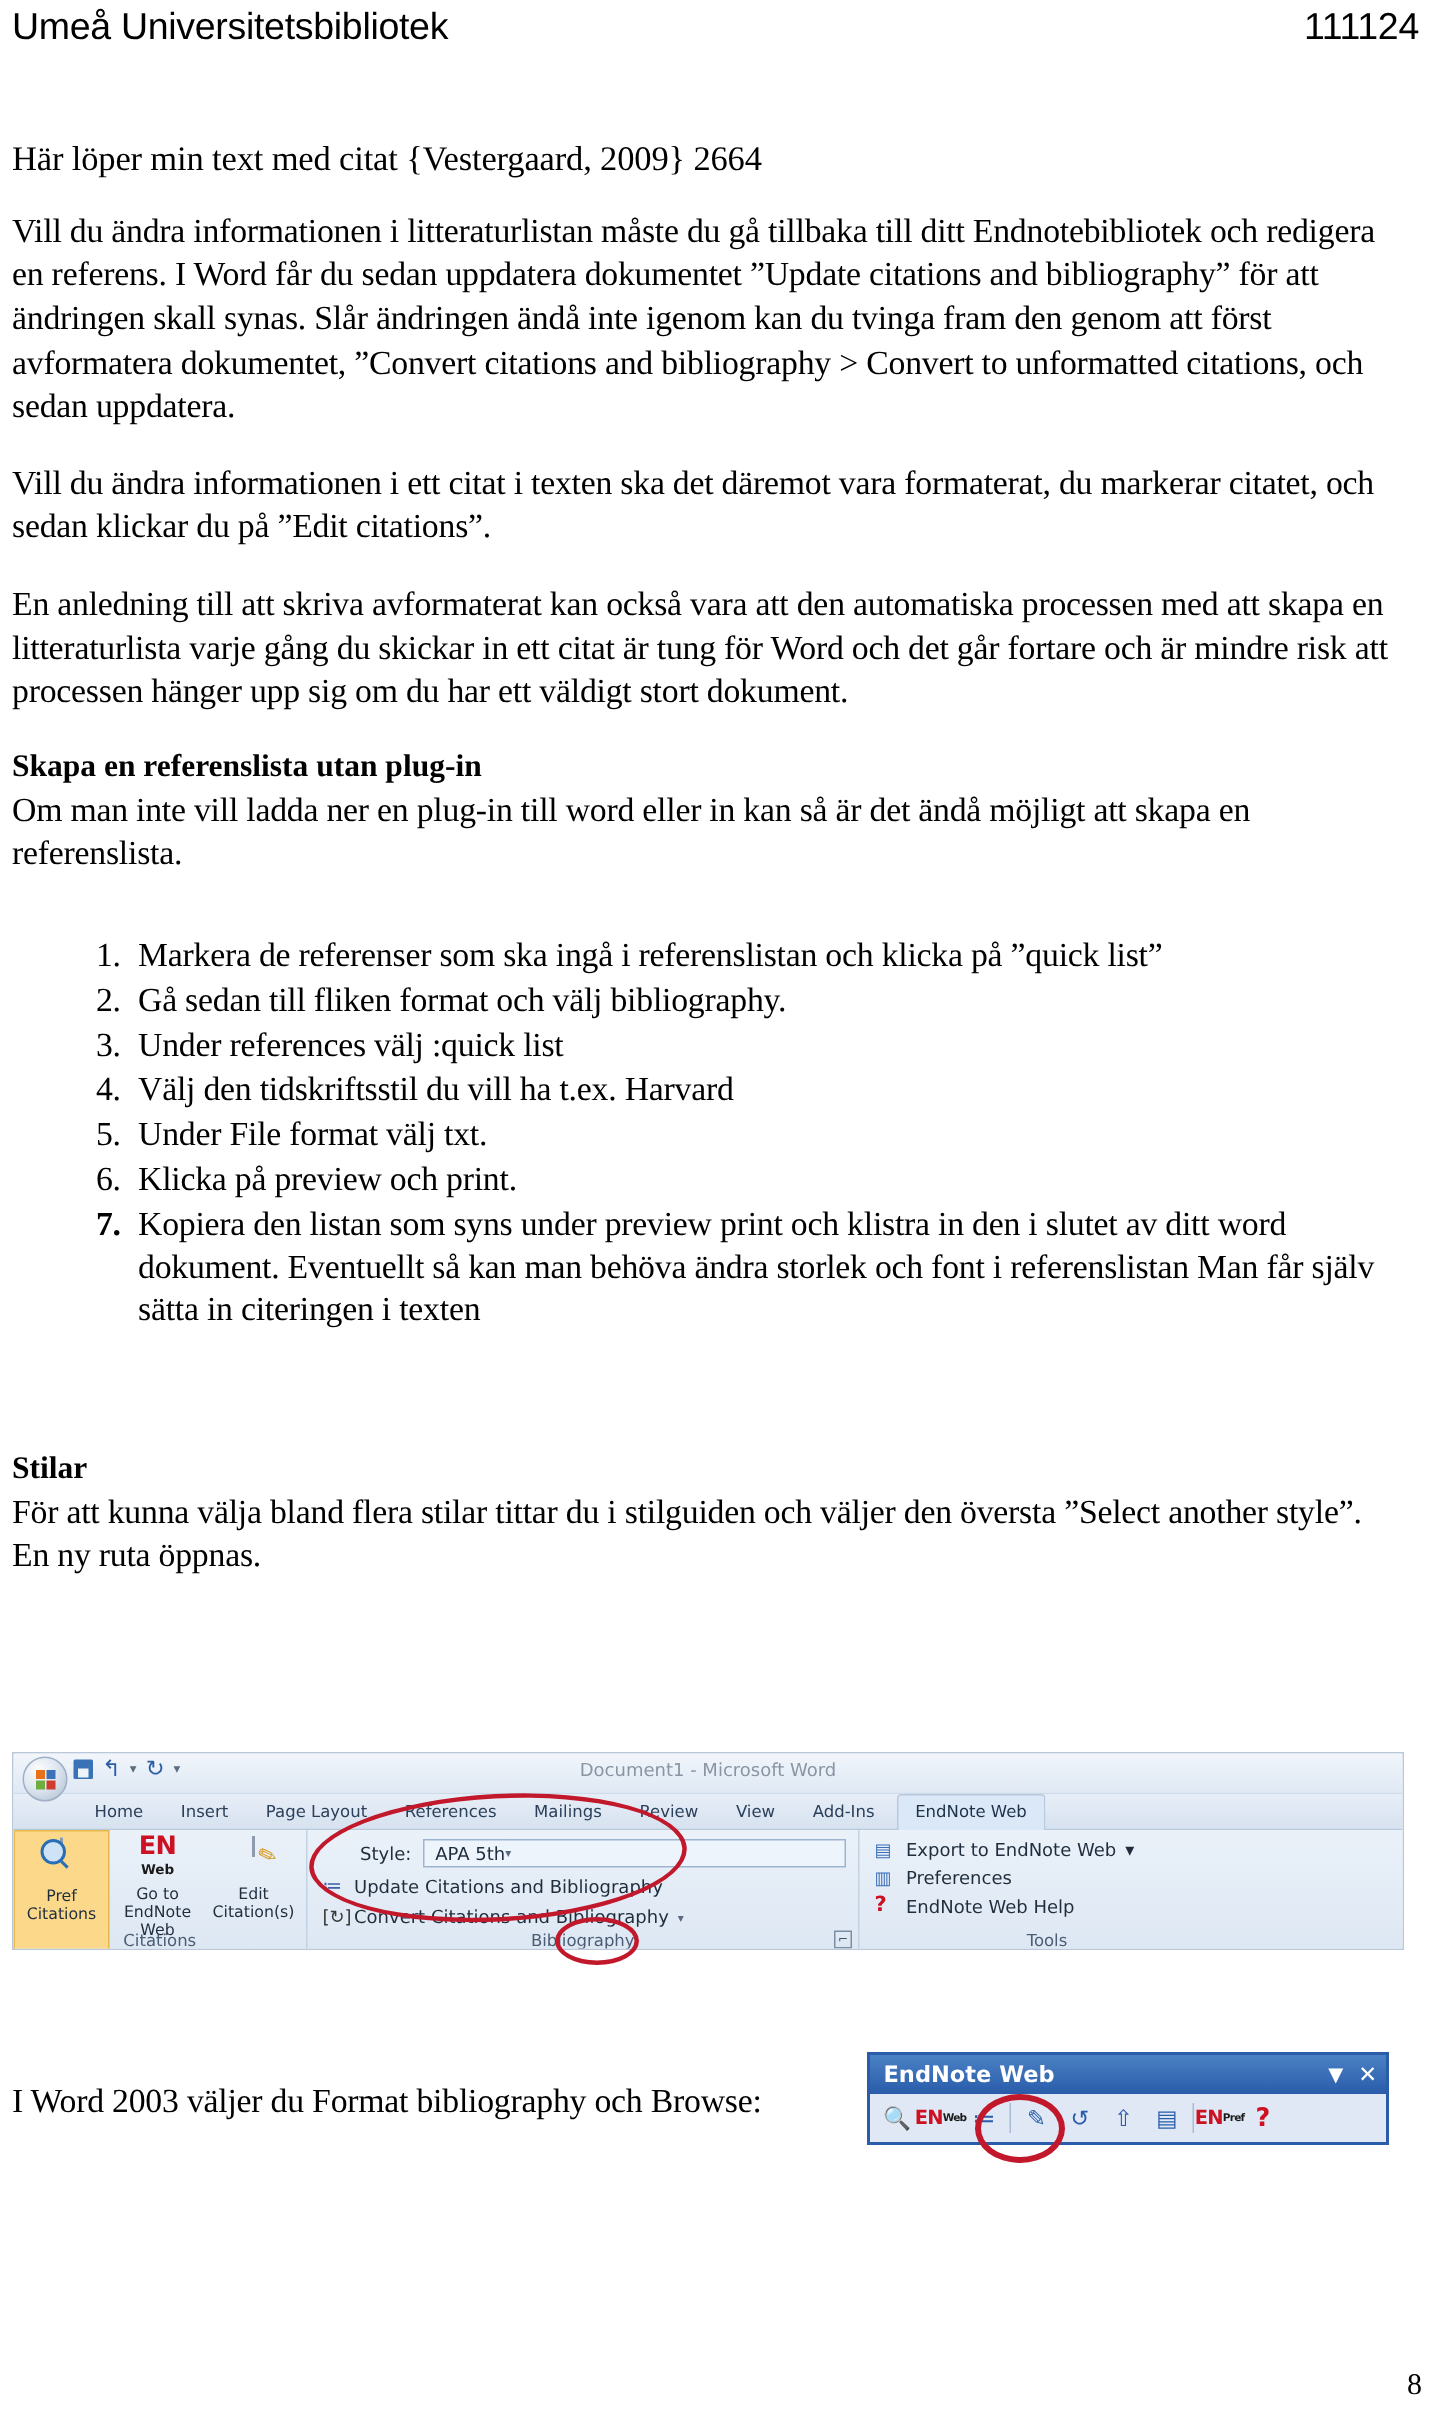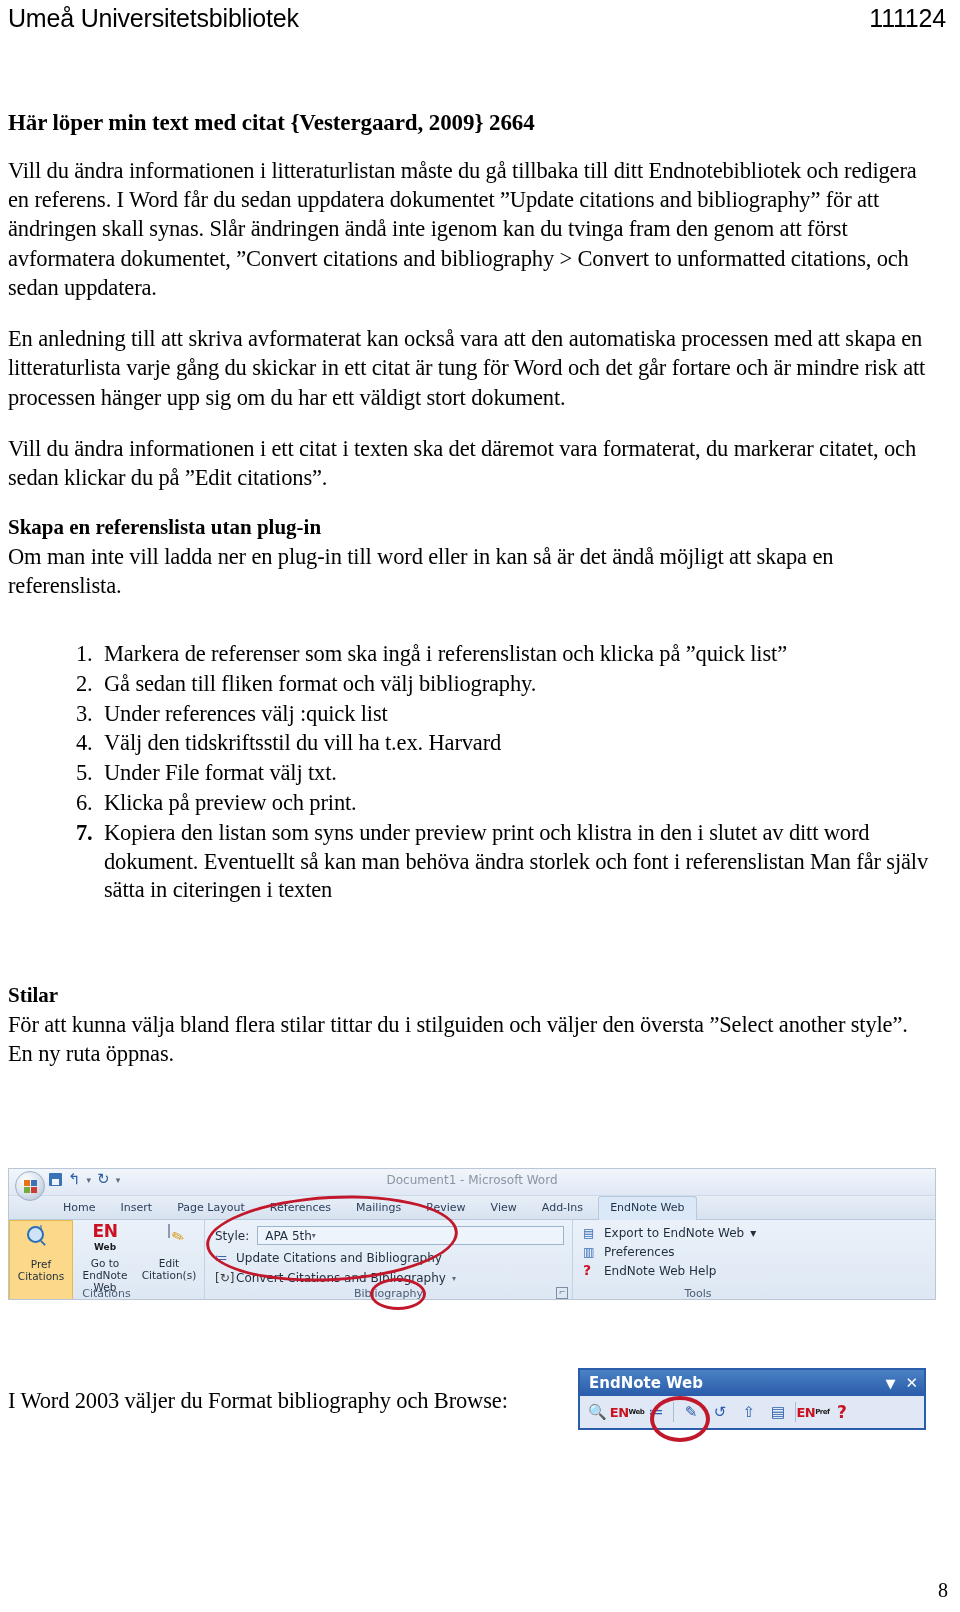--- a/index.html
+++ b/index.html
@@ -41,22 +41,22 @@
 
   
   .body-area {
     position: absolute;
     top: 92px;
     left: 8px;
     width: 926px;
   }
   h1.doc-title {
     font-size: 23px;
-    font-weight: bold;
-    margin: 17px 0 18px 0;
+    font-weight: normal;
+    margin: 0 0 18px 0;
     line-height: 1.25;
     letter-spacing: -0.1px;
   }
   p.para {
     font-size: 22.5px;
     line-height: 1.30;
     margin: 0 0 22px 0;
     letter-spacing: -0.15px;
     text-align: left;
   }
@@ -71,21 +71,21 @@
   .gap-lg { height: 46px; }
 
   ol.steps {
     margin: 0;
     padding-left: 78px;
     font-size: 22.5px;
     line-height: 1.28;
     letter-spacing: -0.15px;
   }
   ol.steps li {
-    margin: 0 0 1px 12px;
+    margin: 0 0 1px 0;
     padding-left: 6px;
   }
   ol.steps li.bold-marker::marker { font-weight: bold; }
 
   
   .ribbon-shot {
     position: absolute;
     left: 8px;
     top: 1168px;
     width: 928px;
@@ -261,21 +261,21 @@
     font-weight: bold; color: #cc1122; font-size: 17px;
     font-family: "DejaVu Sans", sans-serif; letter-spacing: -0.5px;
   }
   .en-web-glyph .web {
     font-weight: bold; color: #1b1b1b; font-size: 9px; display:block; margin-top:1px;
   }
   .pencil-glyph { position:absolute; right:-1px; top:6px; font-size: 15px; color:#d99a1a; transform: rotate(-20deg); }
 
   
   .g-biblio { width: 368px; padding: 6px 8px 0 10px; box-sizing: border-box; }
-  .style-row { display: flex; align-items: center; gap: 8px; }
+  .style-row { display: flex; align-items: center; gap: 8px; margin-left: 25px; }
   .style-row .lbl { font-size: 12px; color: #1f2d3d; }
   .style-combo {
     flex: 1;
     height: 19px;
     background: #eef4fb;
     border: 1px solid #9db4cf;
     display: flex;
     align-items: center;
     justify-content: flex-start;
     padding: 0 4px 0 7px;
@@ -405,22 +405,22 @@
   <div class="doc-header">
     <span class="org">Umeå Universitetsbibliotek</span>
     <span class="docnum">111124</span>
   </div>
 
   <div class="body-area">
 
     <h1 class="doc-title">Här löper min text med citat {Vestergaard, 2009} 2664</h1>
 
     <p class="para">Vill du ändra informationen i litteraturlistan måste du gå tillbaka till ditt Endnotebibliotek och redigera en referens. I Word får du sedan uppdatera dokumentet ”Update citations and bibliography” för att ändringen skall synas. Slår ändringen ändå inte igenom kan du tvinga fram den genom att först avformatera dokumentet, ”Convert citations and bibliography &gt; Convert to unformatted citations, och sedan uppdatera.</p>
+    <p class="para">Vill du ändra informationen i ett citat i texten ska det däremot vara formaterat, du markerar citatet, och sedan klickar du på ”Edit citations”.</p>
     <p class="para">En anledning till att skriva avformaterat kan också vara att den automatiska processen med att skapa en litteraturlista varje gång du skickar in ett citat är tung för Word och det går fortare och är mindre risk att processen hänger upp sig om du har ett väldigt stort dokument.</p>
-    <p class="para">Vill du ändra informationen i ett citat i texten ska det däremot vara formaterat, du markerar citatet, och sedan klickar du på ”Edit citations”.</p>
 
     <h2 class="sub-head">Skapa en referenslista utan plug-in</h2>
     <p class="para">Om man inte vill ladda ner en plug-in till word eller in kan så är det ändå möjligt att skapa en referenslista.</p>
 
     <div class="gap-sm"></div>
 
     <ol class="steps">
       <li>Markera de referenser som ska ingå i referenslistan och klicka på ”quick list”</li>
       <li>Gå sedan till fliken format och välj bibliography.</li>
       <li>Under references välj :quick list</li>

